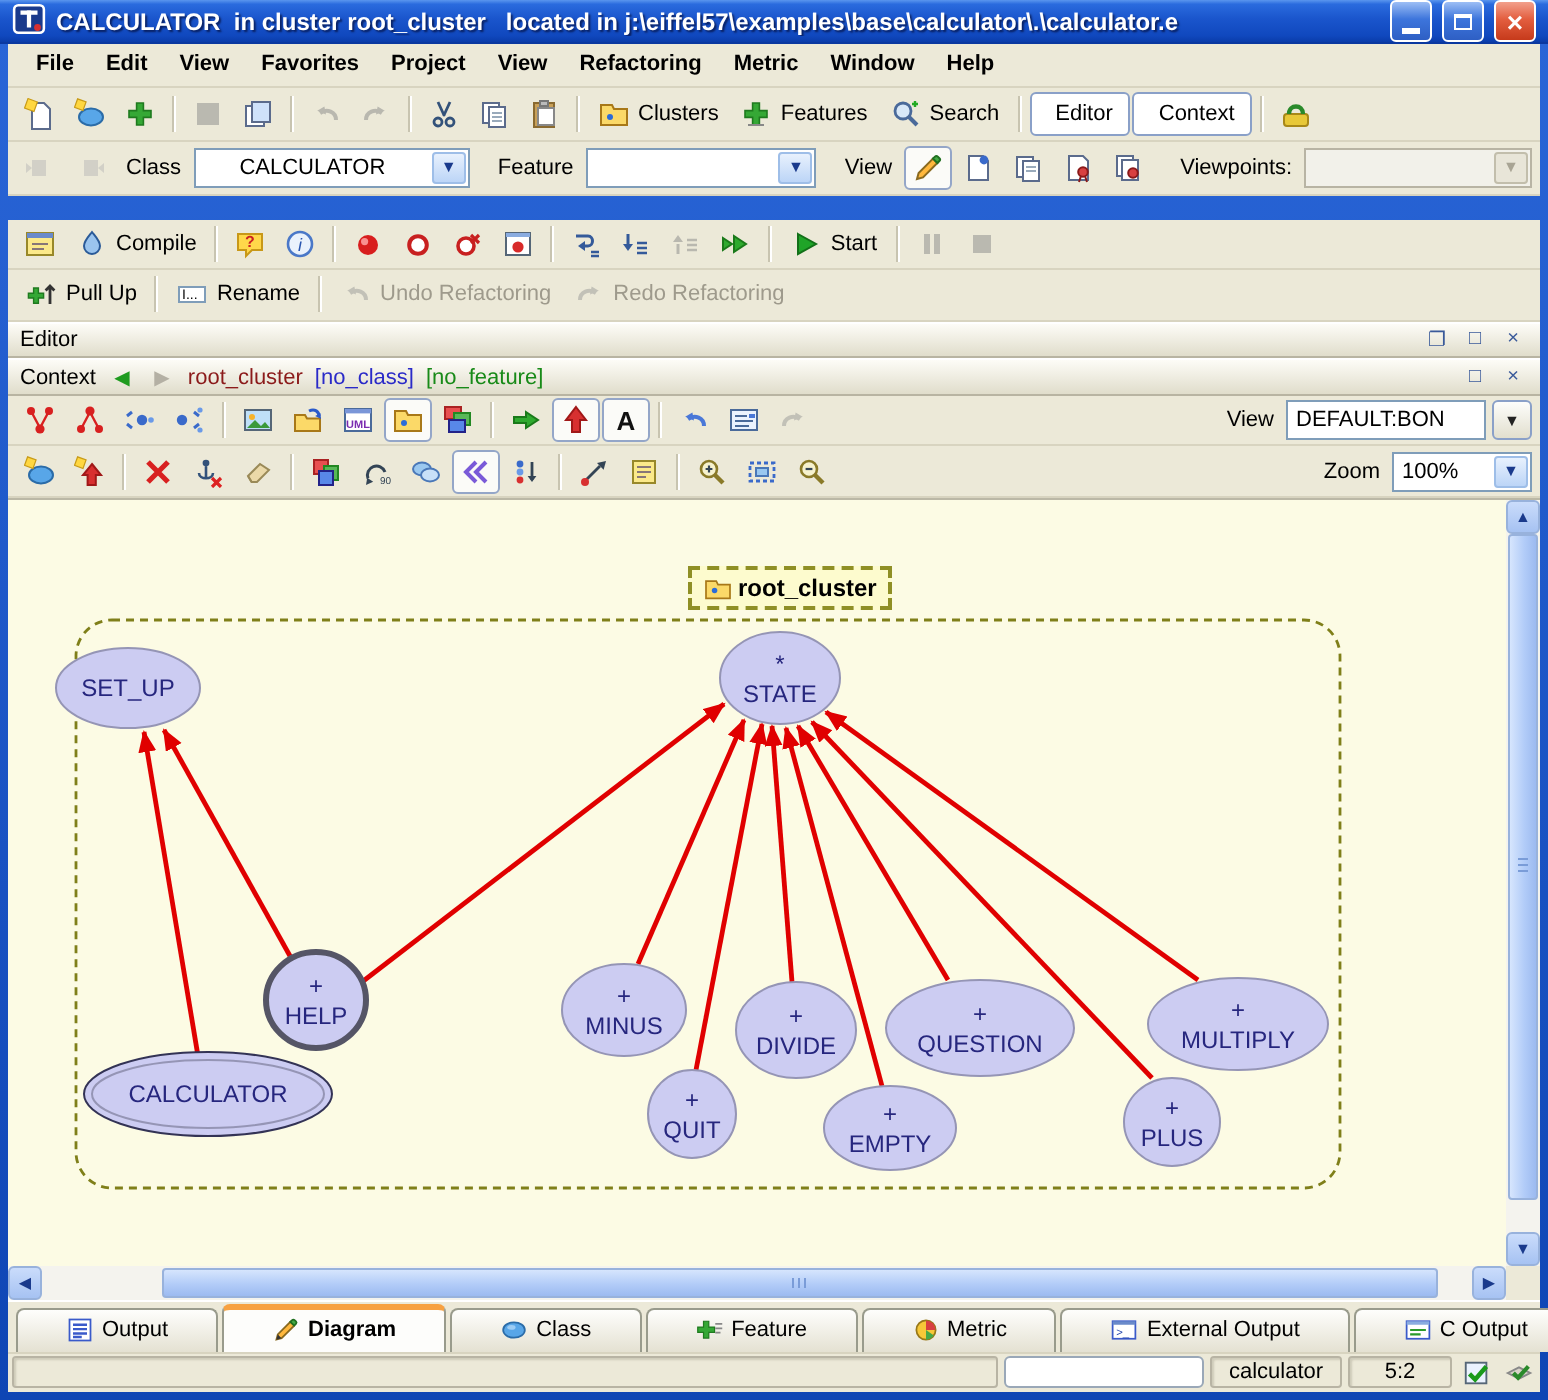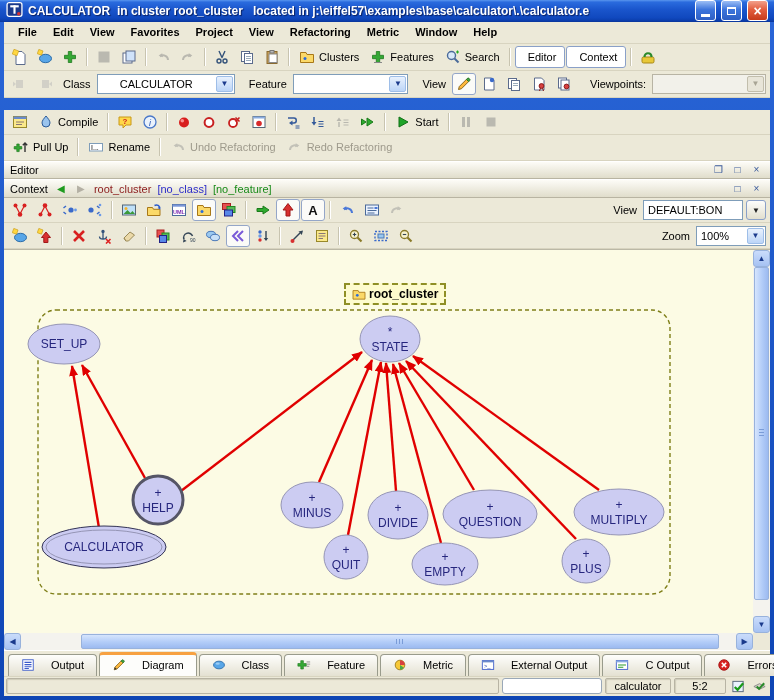--- a/index.html
+++ b/index.html
@@ -93,25 +93,25 @@
   .vthumb::after { content:""; position:absolute; left:4px; right:4px; top:50%; height:9px; margin-top:-4px;
     background:repeating-linear-gradient(180deg,#7A9CD8 0 1px,transparent 1px 3px); }
   .hthumb { margin:1px 0; border-radius:2px; border:1px solid #98B2DC; position:relative;
     background:linear-gradient(180deg,#D6E5FD,#B2CCF8 55%,#9CBAF0); }
   .hthumb::after { content:""; position:absolute; top:4px; bottom:4px; left:50%; width:9px; margin-left:-4px;
     background:repeating-linear-gradient(90deg,#7A9CD8 0 1px,transparent 1px 3px); }
 
   
   .tabbar { height:26px; background:#ECE9D8; display:flex; align-items:flex-end; padding:2px 2px 0 4px; gap:2px;
     border-top:1px solid #FFF; }
-  .tab { height:22px; display:flex; align-items:center; gap:16px; padding:0 12px;
+  .tab { height:22px; display:flex; align-items:center; gap:4px; padding:0 24px;
     background:linear-gradient(180deg,#FEFEFC,#E4E1D2); border:1px solid #999B8C;
     border-bottom:none; border-radius:4px 4px 0 0; white-space:nowrap; }
   .tab svg { width:14px; height:14px; }
-  .tab.active { height:24px; background:#FDFDFB; border-top:3px solid #F7A141; font-weight:normal;align-items:center; }
+  .tab.active { height:24px; background:#FDFDFB; border-top:3px solid #F7A141; font-weight:bold;align-items:center; }
 
   
   .statusbar { height:20px; background:#ECE9D8; display:flex; align-items:center; gap:3px; padding:2px 2px;
     border-top:1px solid #D8D4C0; }
   .scell { height:16px; border:1px solid #B8B4A4; border-radius:2px; box-shadow:inset 1px 1px 1px rgba(120,115,95,.25);
     display:flex; align-items:center; justify-content:center; padding:0 6px; }
   .scell.grow { flex:1; }
   .sinput { width:100px; height:16px; background:#FFF; border:1px solid #9AA8B8; border-radius:3px; }
   .sicon { width:18px; height:16px; display:flex; align-items:center; justify-content:center; }
   .sicon svg { width:15px; height:15px; }

